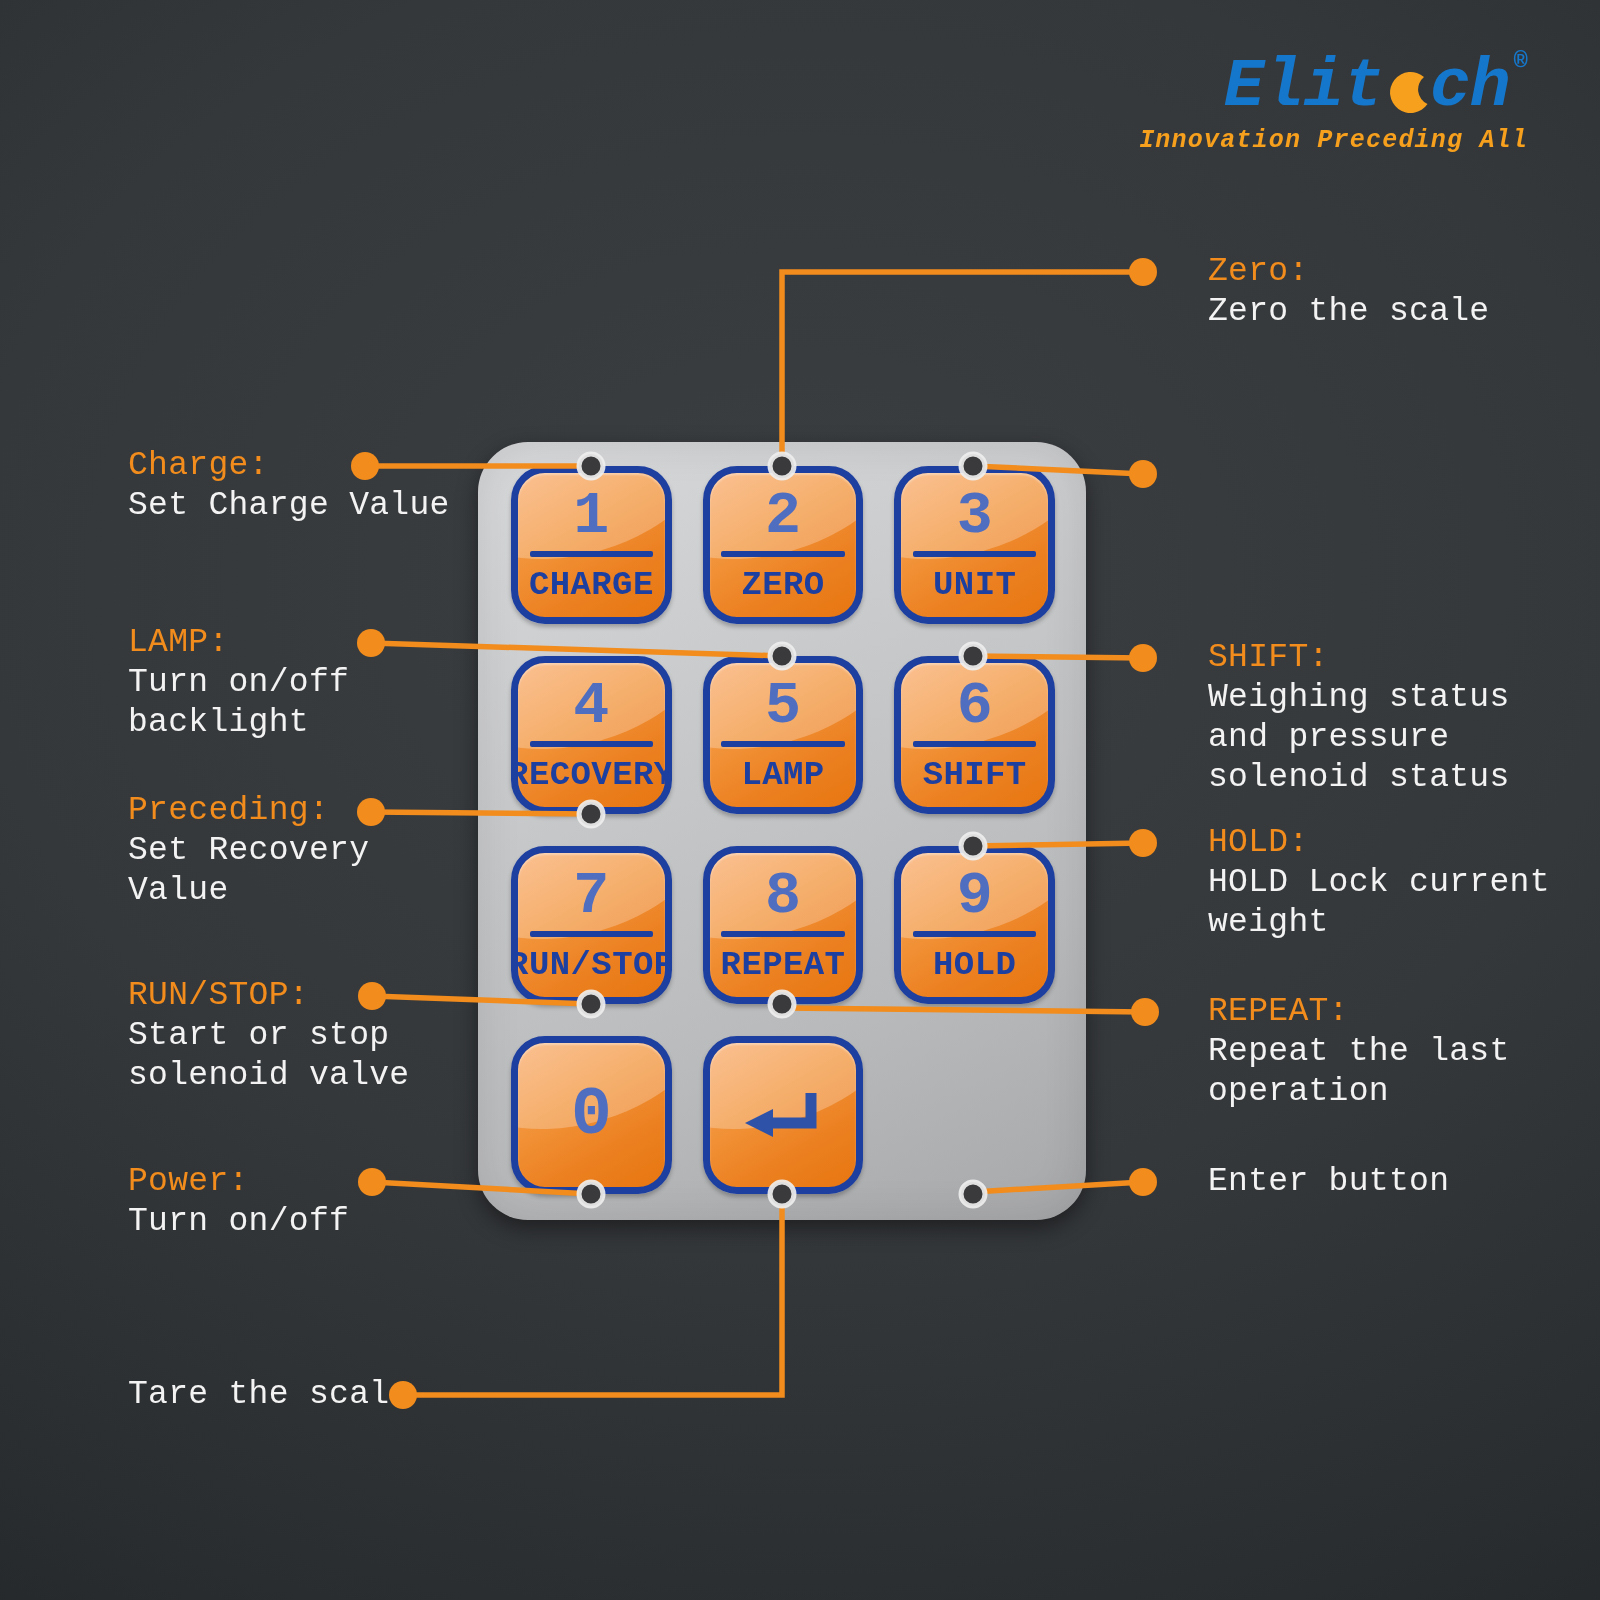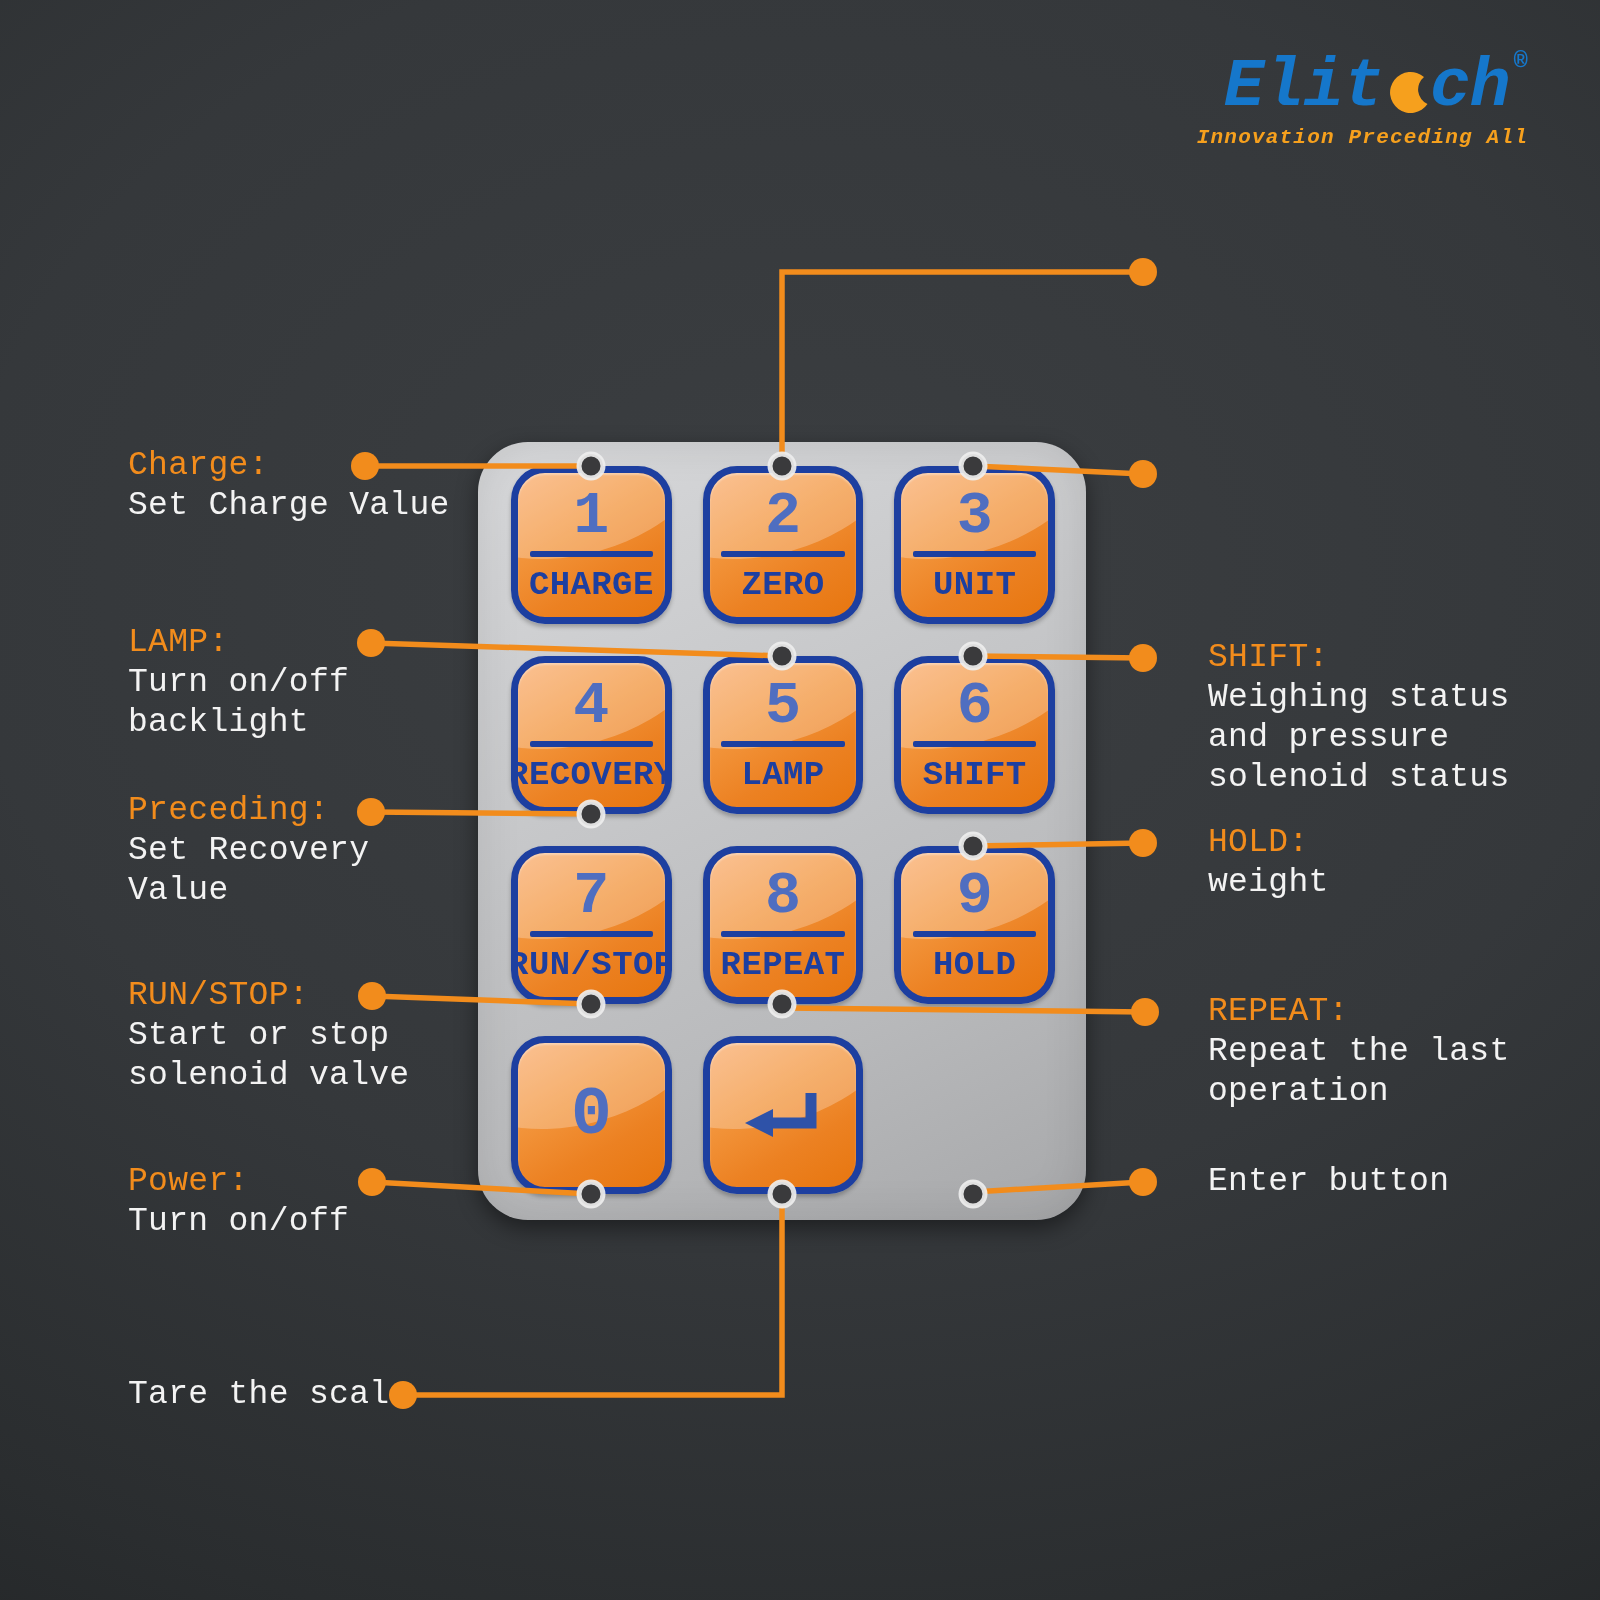--- a/index.html
+++ b/index.html
@@ -9,21 +9,21 @@
     background: radial-gradient(130% 100% at 50% 36%, #3b3e41 0%, #35383b 40%, #2a2d2f 68%, #1a1c1e 100%);
     font-family:Liberation Mono, monospace;
   }
 
   
   .logo { position:absolute; top:52px; right:72px; text-align:right; z-index:2; }
   .brand-row { display:flex; align-items:flex-end; justify-content:flex-end; }
   .brand-txt { font-size:68px; font-weight:bold; font-style:italic; color:#1577CB; line-height:70px; letter-spacing:-1px; }
   .swoosh-wrap { width:48px; height:48px; margin:0 1px 4px -2px; display:inline-block; }
   .reg { font-size:24px; font-weight:bold; color:#1577CB; align-self:flex-start; margin:-4px 0 0 4px; }
-  .tagline { margin-top:4px; font-size:21px; font-weight:bold; font-style:italic; color:#F6A01D; letter-spacing:1.2px; }
+  .tagline { margin-top:4px; font-size:25px; font-weight:bold; font-style:italic; color:#F6A01D; letter-spacing:1.2px; }
 
   
   .keypad {
     position:absolute; left:478px; top:442px; width:608px; height:778px; z-index:1;
     background: linear-gradient(155deg, #d8d9db 0%, #c7c8ca 38%, #b9babc 70%, #a7a8aa 100%);
     border-radius:50px;
     box-shadow: 0 8px 22px rgba(0,0,0,0.45), inset 0 0 46px rgba(0,0,0,0.10);
     display:grid; grid-template-columns:repeat(3, 1fr); grid-auto-rows:1fr;
     gap:32px 31px; padding:24px 31px 26px 33px;
   }
@@ -154,28 +154,33 @@
     <div class="ann-line">solenoid valve</div>
   </div>
   <div class="ann left" style="top:1162px">
     <div class="ann-title">Power:</div>
     <div class="ann-line">Turn on/off</div>
   </div>
   <div class="ann left" style="top:1375px">
     <div class="ann-line">Tare the scale</div>
   </div>
 
+  <div class="ann right" style="top:252px">
+    <div class="ann-title">Zero:</div>
+    <div class="ann-line">Zero the scale</div>
+  </div>
   <div class="ann right" style="top:638px">
     <div class="ann-title">SHIFT:</div>
     <div class="ann-line">Weighing status</div>
     <div class="ann-line">and pressure</div>
     <div class="ann-line">solenoid status</div>
   </div>
   <div class="ann right" style="top:823px">
     <div class="ann-title">HOLD:</div>
+    <div class="ann-line">HOLD Lock current</div>
     <div class="ann-line">weight</div>
   </div>
   <div class="ann right" style="top:992px">
     <div class="ann-title">REPEAT:</div>
     <div class="ann-line">Repeat the last</div>
     <div class="ann-line">operation</div>
   </div>
   <div class="ann right" style="top:1162px">
     <div class="ann-line">Enter button</div>
   </div>

